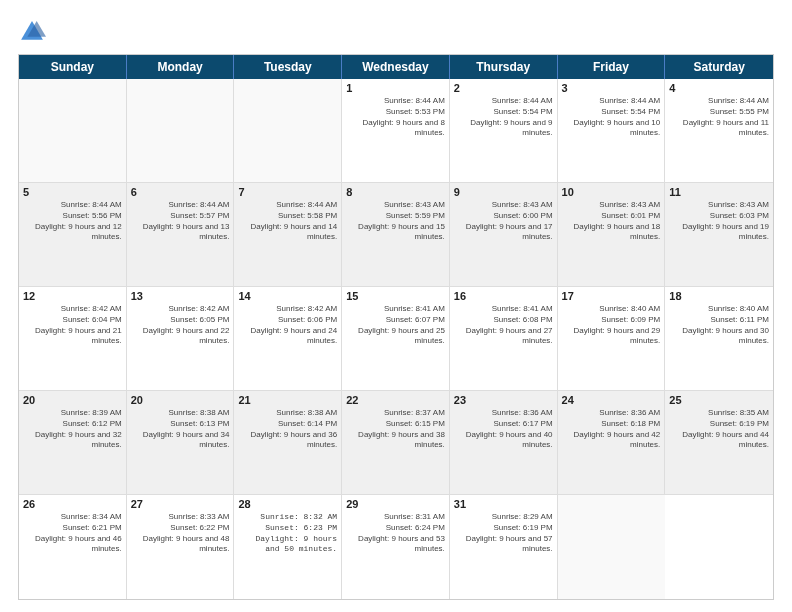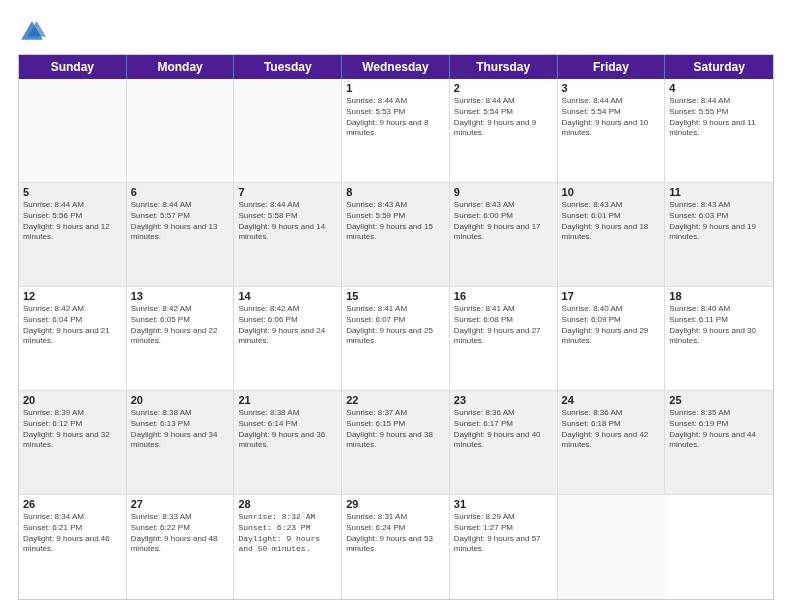--- a/index.html
+++ b/index.html
@@ -55,21 +55,21 @@
     }
     .calendar {
       flex: 1;
       display: flex;
       flex-direction: column;
       border: 1px solid #ccc;
     }
     .day-headers {
       display: grid;
       grid-template-columns: repeat(7, 1fr);
-      background: #4c1d95;
+      background: #0c4a6e;
     }
     .day-header {
       color: #fff;
       font-size: 12px;
       font-weight: bold;
       padding: 5px 4px;
       text-align: center;
       border-right: 1px solid #4a7dc5;
     }
     .day-header:last-child { border-right: none; }
@@ -99,20 +99,21 @@
     .cell-day {
       font-size: 11px;
       font-weight: bold;
       margin-bottom: 2px;
       color: #222;
     }
     .cell-info {
       font-size: 8px;
       color: #444;
       line-height: 1.35;
+      text-align: right;
     }
     .row-shaded .cell {
       background: #f0f0f0;
     }
   </style>
 </head>
 <body>
 
 <div class="page">
   <div class="header">
@@ -325,20 +326,20 @@
           </div>
           <div class="cell">
             <div class="cell-day">29</div>
             <div class="cell-info" style="white-space: pre-line;">Sunrise: 8:31 AM
 Sunset: 6:24 PM
 Daylight: 9 hours and 53 minutes.</div>
           </div>
           <div class="cell">
             <div class="cell-day">31</div>
             <div class="cell-info" style="white-space: pre-line;">Sunrise: 8:29 AM
-Sunset: 1:27 PM
+Sunset: 6:19 PM
 Daylight: 9 hours and 57 minutes.</div>
           </div>
           <div class="cell empty"></div>
         </div>
       </div>
   </div>
 </div>
 
 </body></html>

